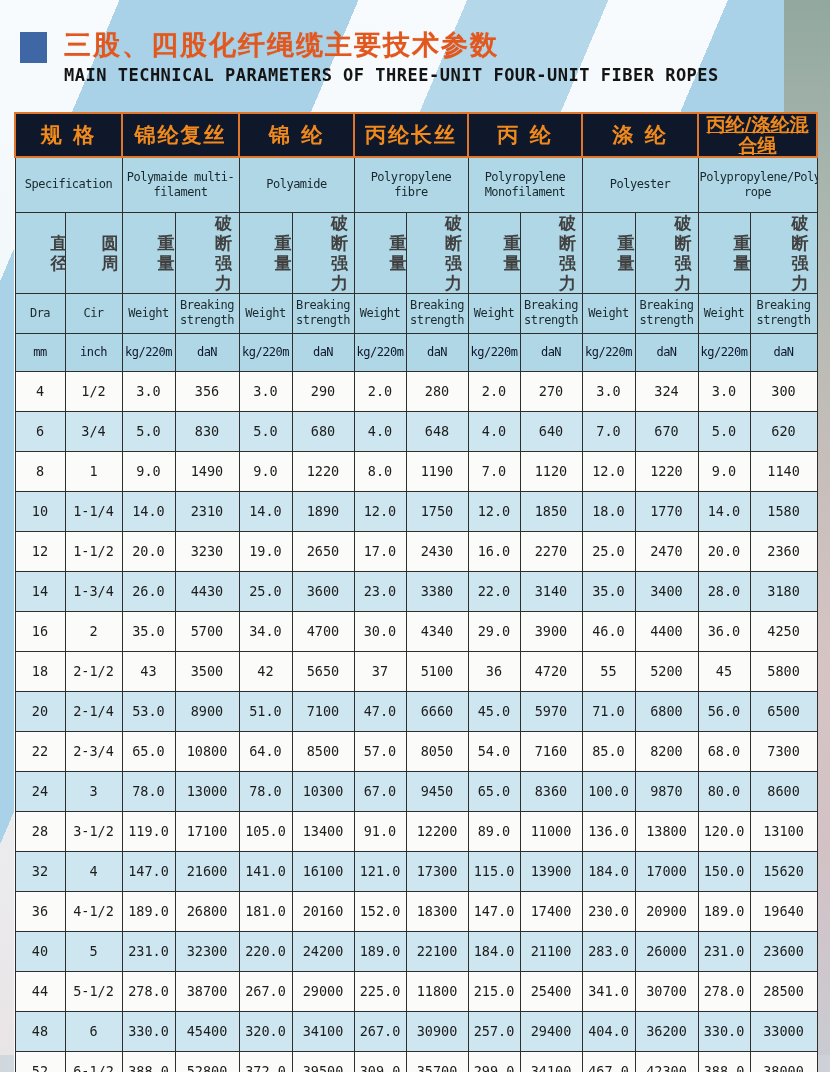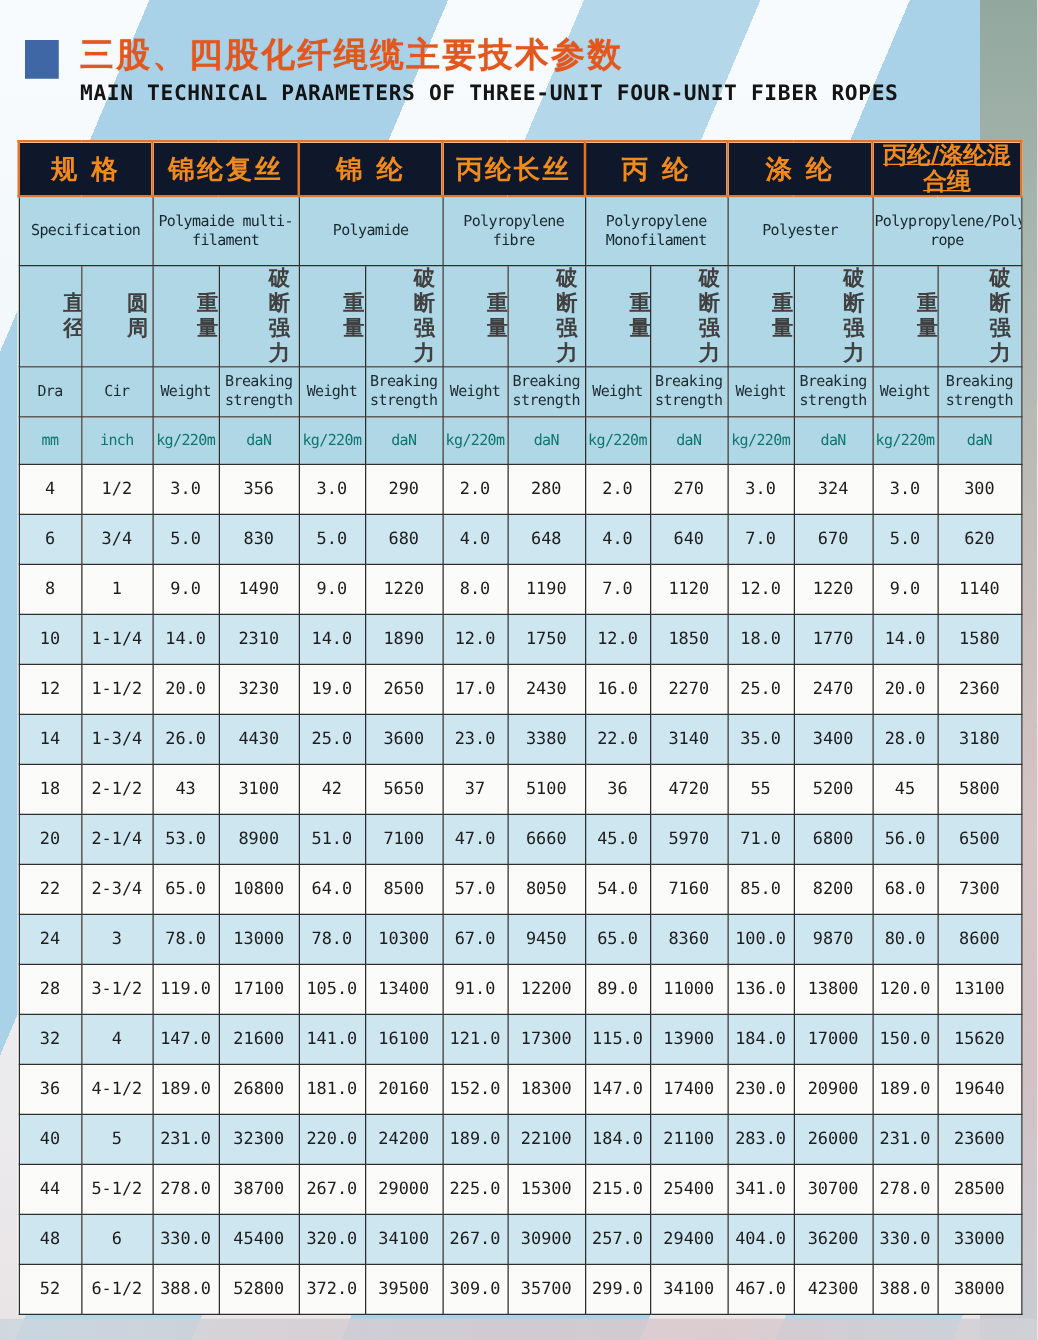--- a/index.html
+++ b/index.html
@@ -65,21 +65,21 @@
     letter-spacing:1px; line-height:20px; height:42px;
     font-family:"DejaVu Sans", sans-serif;
     padding-left:35px;
   }
   tr.r4 th {
     background:#b0d7e6; color:#1c2b30; font-weight:normal; font-size:12px;
     line-height:15px; height:40px; font-family:"DejaVu Sans Mono", monospace;
     letter-spacing:-0.5px;
   }
   tr.r5 th {
-    background:#b0d7e6; color:#0f766e; font-weight:normal; font-size:12px;
+    background:#b0d7e6; color:#0f172a; font-weight:normal; font-size:12px;
     height:38px; font-family:"DejaVu Sans Mono", monospace; letter-spacing:-0.5px;
   }
   tbody td {
     height:40px; font-size:13.5px; color:#1d1d1d;
     font-family:"DejaVu Sans Mono", monospace; background:#fbfbf9;
   }
   tbody tr.shaded td { background:#cde6f0; }
 </style>
 </head>
 <body>
@@ -270,24 +270,40 @@
           <td>23.0</td>
           <td>3380</td>
           <td>22.0</td>
           <td>3140</td>
           <td>35.0</td>
           <td>3400</td>
           <td>28.0</td>
           <td>3180</td>
         </tr>
         <tr>
+          <td>16</td>
+          <td>2</td>
+          <td>35.0</td>
+          <td>5700</td>
+          <td>34.0</td>
+          <td>4700</td>
+          <td>30.0</td>
+          <td>4340</td>
+          <td>29.0</td>
+          <td>3900</td>
+          <td>46.0</td>
+          <td>4400</td>
+          <td>36.0</td>
+          <td>4250</td>
+        </tr>
+        <tr>
           <td>18</td>
           <td>2-1/2</td>
           <td>43</td>
-          <td>3100</td>
+          <td>3500</td>
           <td>42</td>
           <td>5650</td>
           <td>37</td>
           <td>5100</td>
           <td>36</td>
           <td>4720</td>
           <td>55</td>
           <td>5200</td>
           <td>45</td>
           <td>5800</td>
@@ -405,21 +421,21 @@
           <td>23600</td>
         </tr>
         <tr>
           <td>44</td>
           <td>5-1/2</td>
           <td>278.0</td>
           <td>38700</td>
           <td>267.0</td>
           <td>29000</td>
           <td>225.0</td>
-          <td>15300</td>
+          <td>11800</td>
           <td>215.0</td>
           <td>25400</td>
           <td>341.0</td>
           <td>30700</td>
           <td>278.0</td>
           <td>28500</td>
         </tr>
         <tr class="shaded">
           <td>48</td>
           <td>6</td>

